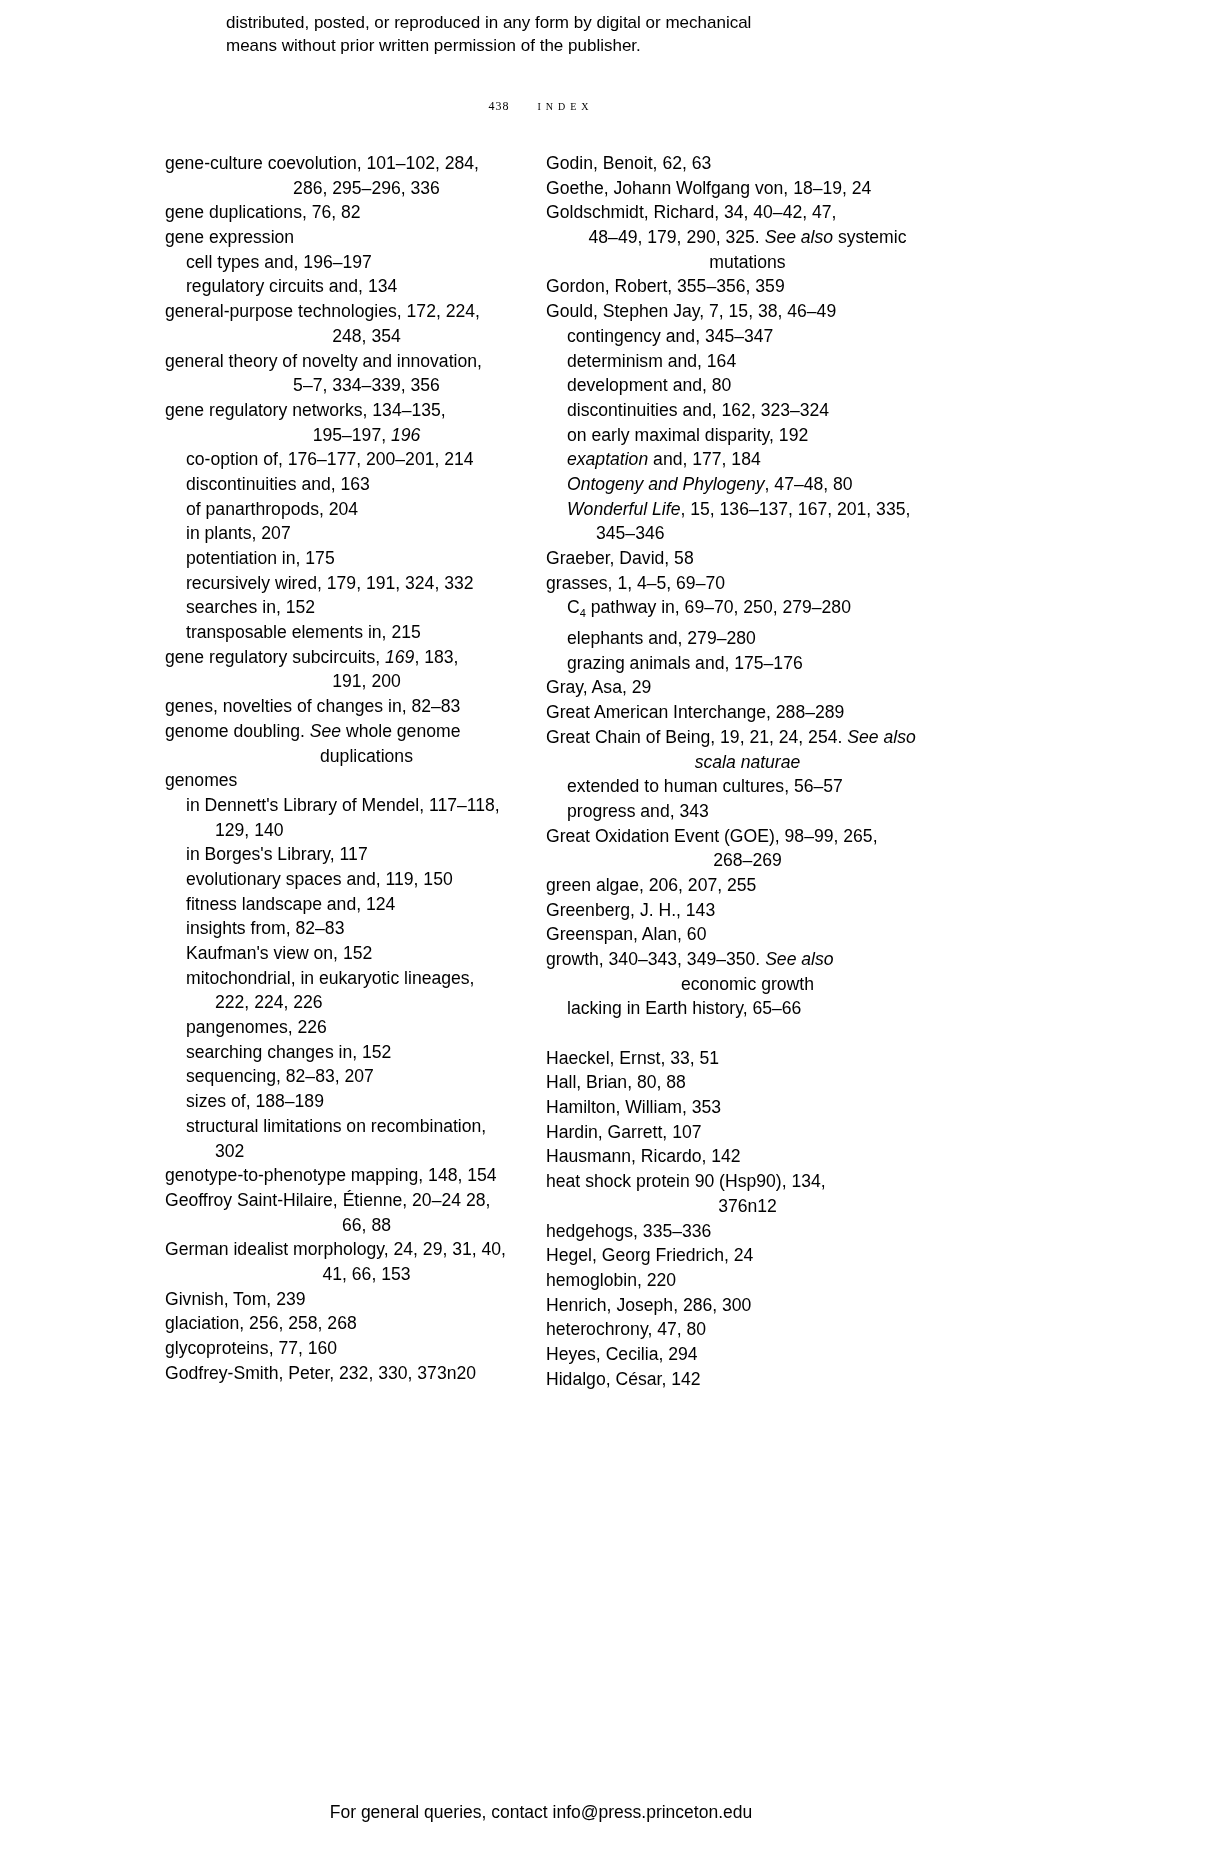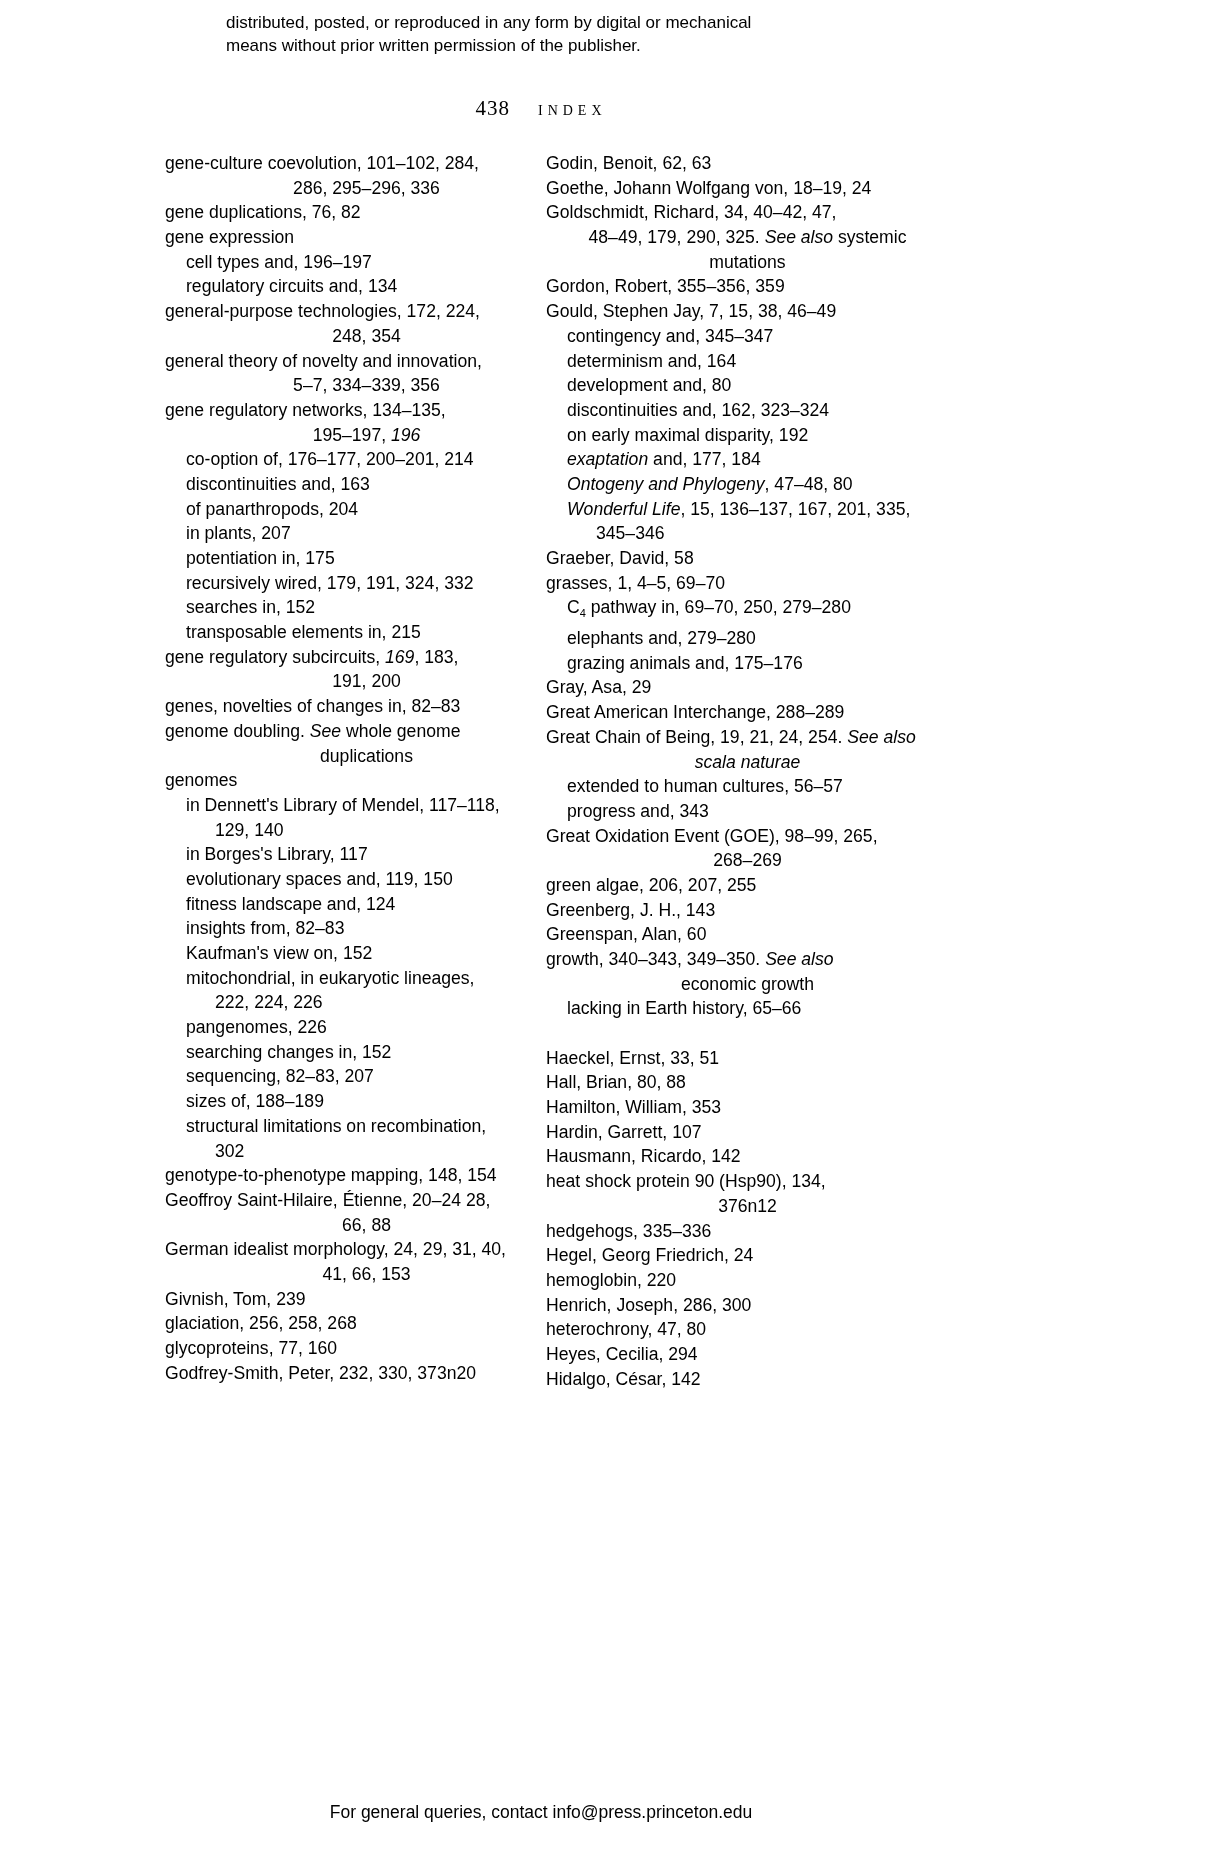--- a/index.html
+++ b/index.html
@@ -26,28 +26,28 @@
   .page-header {
     position: absolute;
     top: 96px;
     left: 165px;
     width: 752px;
     text-align: center;
     font-family: "Liberation Serif", serif;
     color: #000000;
   }
   .page-header .page-num {
-    font-size: 21px;
+    font-size: 12px;
     letter-spacing: 1px;
     text-align: center;
   }
   .page-header .index-title {
     display: inline-block;
     margin-left: 24px;
-    font-size: 14px;
+    font-size: 10px;
     letter-spacing: 5px;
   }
   .columns {
     position: absolute;
     top: 151px;
     left: 165px;
     width: 756px;
     display: flex;
     gap: 16px;
     font-family: Liberation Sans, sans-serif;

